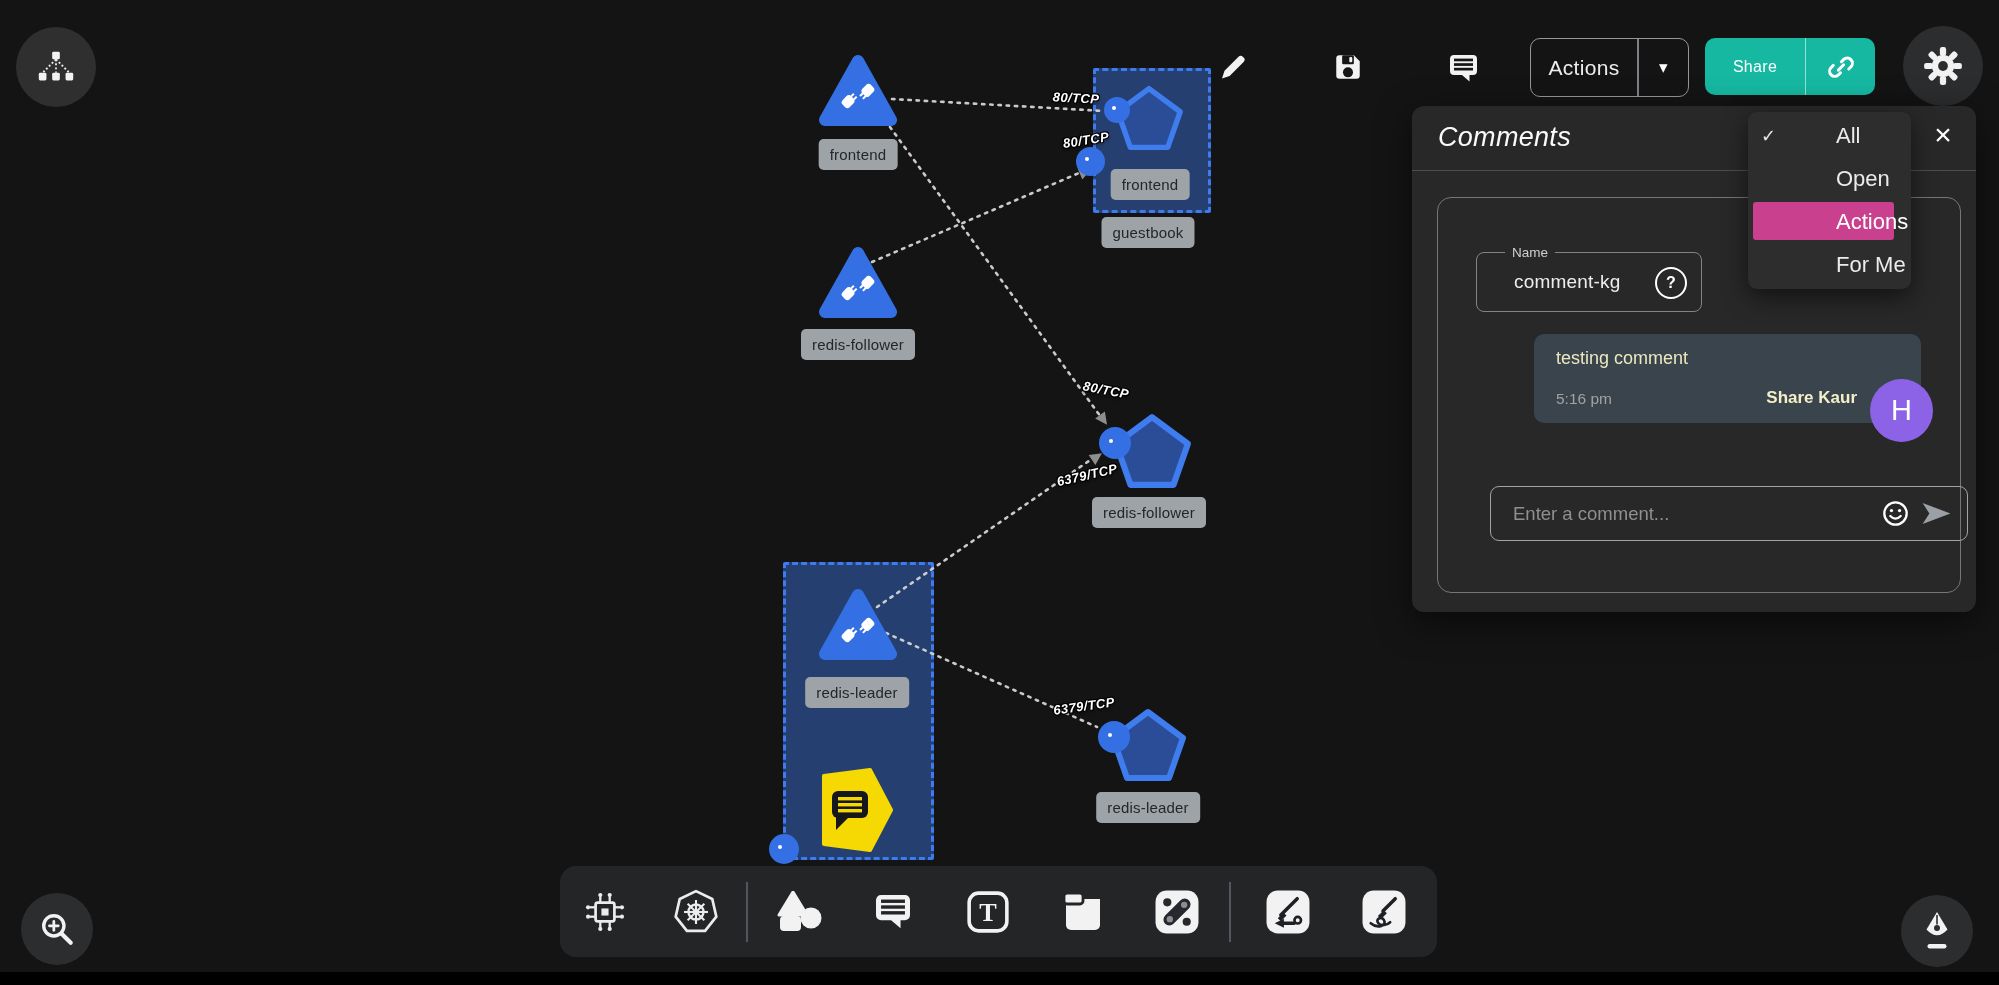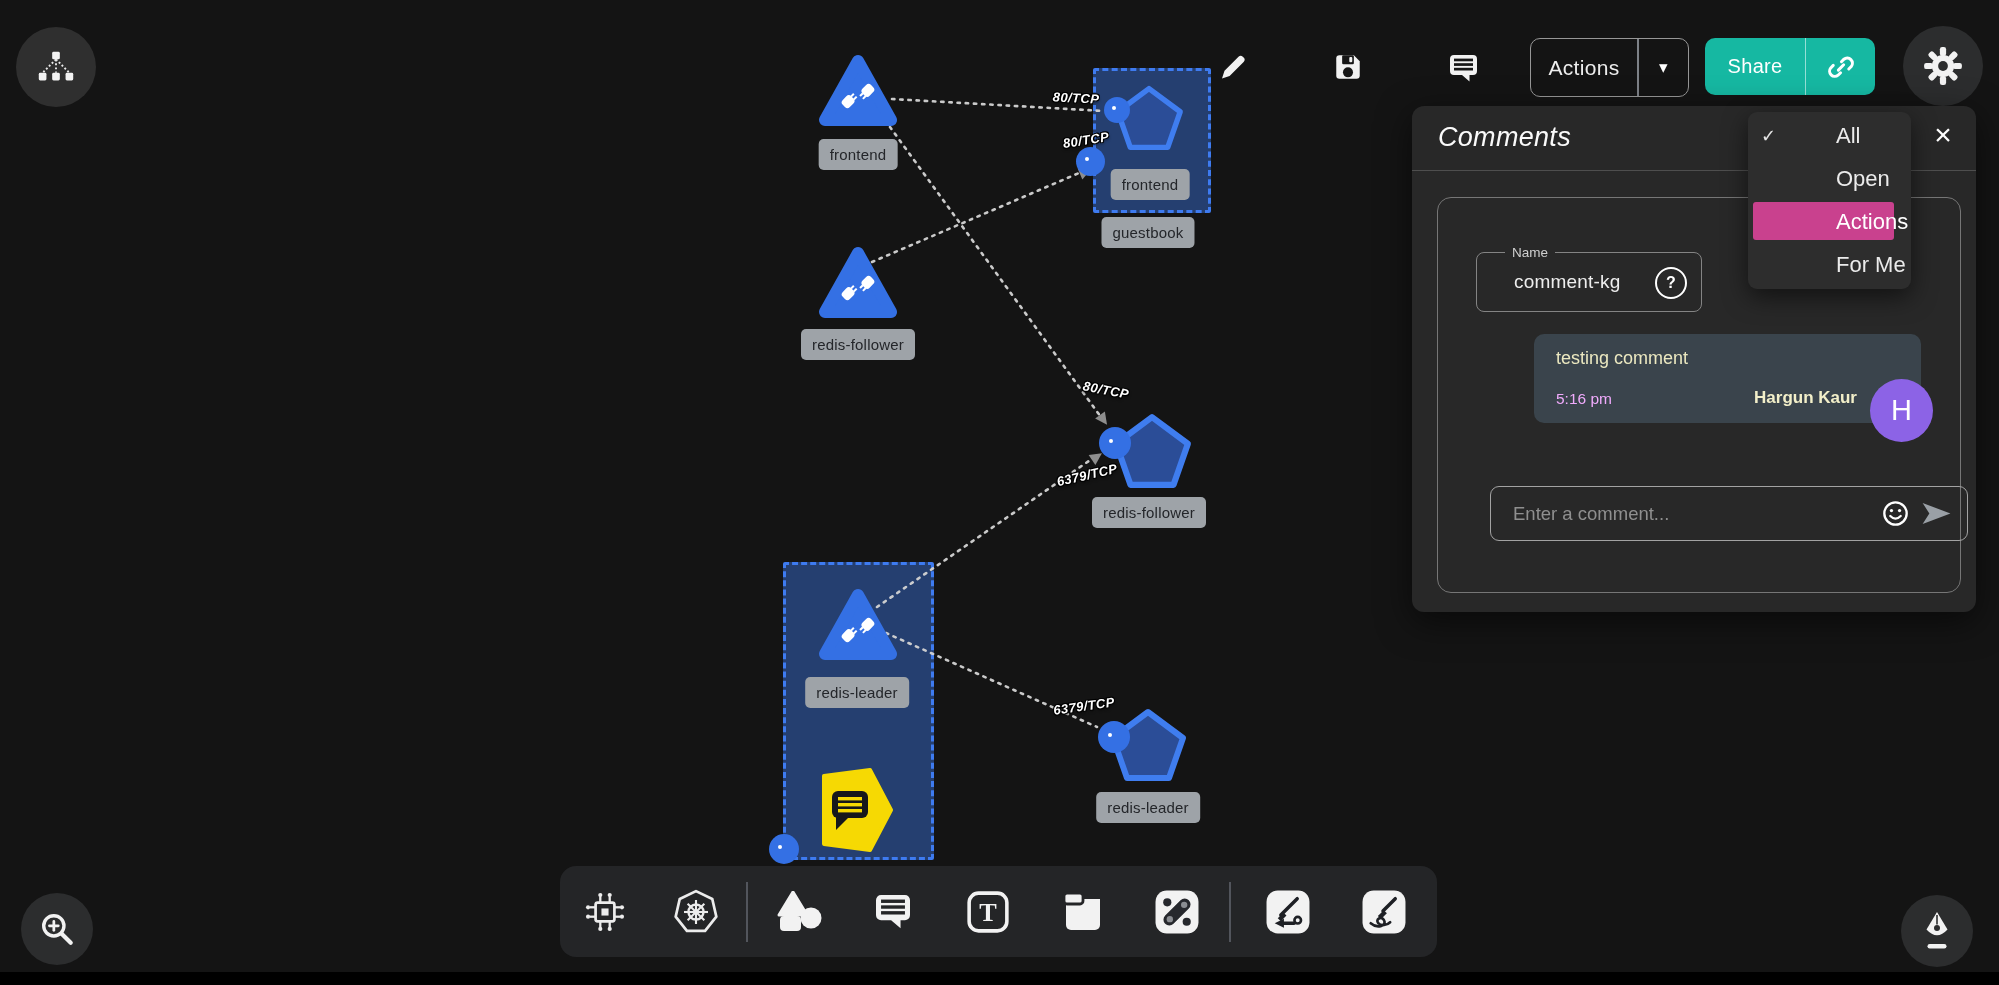--- a/index.html
+++ b/index.html
@@ -21,39 +21,39 @@
   .circle-btn{position:absolute;border-radius:50%;background:#2c2d2e;display:flex;align-items:center;justify-content:center;z-index:10;}
   
   .tool-ic{position:absolute;z-index:10;display:flex;align-items:center;justify-content:center;}
   .actions-btn{position:absolute;left:1530px;top:38px;width:157px;height:57px;border:1.5px solid #979797;border-radius:10px;
         display:flex;align-items:center;z-index:10;color:#ededed;background:transparent;}
   .actions-btn .lbl{flex:0 0 106px;text-align:center;font-size:21px;letter-spacing:.3px;}
   .actions-btn .split{width:1.5px;align-self:stretch;background:#7d8187;}
   .actions-btn .arrow{flex:1;text-align:center;font-size:17px;color:#fff;}
   .share-btn{position:absolute;left:1705px;top:38px;width:170px;height:57px;border-radius:10px;
         background:var(--accent-teal,#16b8a2);display:flex;align-items:center;z-index:10;color:#fff;}
-  .share-btn .lbl{flex:0 0 100px;text-align:center;font-size:20px;letter-spacing:.3px;}
+  .share-btn .lbl{flex:0 0 100px;text-align:center;font-size:16px;letter-spacing:.3px;}
   .share-btn .split{width:1.2px;align-self:stretch;background:rgba(255,255,255,.55);}
   .share-btn .linkwrap{flex:1;display:flex;align-items:center;justify-content:center;}
   
   .panel{position:absolute;left:1412px;top:106px;width:564px;height:506px;background:#282828;border-radius:12px;
         box-shadow:0 10px 34px rgba(0,0,0,.55);z-index:20;}
   .panel .title{position:absolute;left:26px;top:16px;font-size:27px;color:#fafafa;letter-spacing:.3px;font-style:italic;}
   .panel .hdr-line{position:absolute;left:0;right:0;top:64px;height:1px;background:#4e4e4e;}
   .panel .close{position:absolute;right:16px;top:12px;width:34px;height:34px;display:flex;align-items:center;justify-content:center;
         font-size:30px;color:#fff;line-height:1;}
   .inner{position:absolute;left:25px;top:91px;width:522px;height:394px;border:1.3px solid #767676;border-radius:14px;}
   .name-field{position:absolute;left:38px;top:54px;width:224px;height:58px;border:1.4px solid #848484;border-radius:8px;}
   .name-field .legend{position:absolute;left:28px;top:-9px;font-size:13.5px;color:#cfcfcf;background:#282828;padding:0 7px;line-height:1.3;}
   .name-field .val{position:absolute;left:37px;top:0;height:100%;display:flex;align-items:center;font-size:19px;color:#ededed;letter-spacing:.2px;}
   .help{position:absolute;right:14px;top:14px;width:28px;height:28px;border:2.6px solid #fff;border-radius:50%;
         display:flex;align-items:center;justify-content:center;font-size:16px;font-weight:700;color:#fff;}
   .card{position:absolute;left:96px;top:136px;width:387px;height:89px;background:var(--card-bg,#3a444c);border-radius:10px;}
   .card .txt{position:absolute;left:22px;top:14px;font-size:18px;color:var(--card-text,#ebe8c0);}
-  .card .time{position:absolute;left:22px;bottom:15px;font-size:15.5px;color:#f0abfc;}
+  .card .time{position:absolute;left:22px;bottom:15px;font-size:15.5px;color:#a3a3a3;}
   .card .author{position:absolute;right:64px;bottom:15px;font-size:17px;font-weight:700;color:#f2efc9;}
   .avatar{position:absolute;left:432px;top:181px;width:63px;height:63px;border-radius:50%;background:var(--avatar-purple,#8c63e6);
         display:flex;align-items:center;justify-content:center;font-size:29px;color:#fff;z-index:2;}
   .cmt-input{position:absolute;left:52px;top:288px;width:428px;height:53px;border:1.6px solid #a3a3a3;border-radius:9px;padding-left:48px;}
   .cmt-input input{position:absolute;left:0;top:0;width:330px;height:100%;background:transparent;border:none;outline:none;
         padding:0 0 0 22px;font-size:18.5px;color:#e8e8e8;font-family:inherit;}
   .cmt-input input::placeholder{color:#8f8f8f;}
   .cmt-input .smiley{position:absolute;right:58px;top:13px;}
   .cmt-input .send{position:absolute;right:14px;top:15px;}
   
@@ -269,21 +269,21 @@
       <div class="name-field">
         <span class="legend">Name</span>
         <span class="val">comment-kg</span>
         <span class="help">
             <span>?</span>
           </span>
       </div>
       <div class="card">
         <div class="txt">testing comment</div>
         <div class="time">5:16 pm</div>
-        <div class="author">Hargun Kaur</div>
+        <div class="author">Share Kaur</div>
       </div>
       <div class="avatar">
           <span>H</span>
         </div>
       <div class="cmt-input">
         <input type="text" placeholder="Enter a comment..." style="">
         <span class="smiley">
           <svg width="27" height="27" viewBox="0 0 28 28">
             <circle cx="14" cy="14" r="11.6" fill="none" stroke="#fff" stroke-width="2.4"></circle>
             <circle cx="9.8" cy="11" r="1.7" fill="#fff"></circle>

